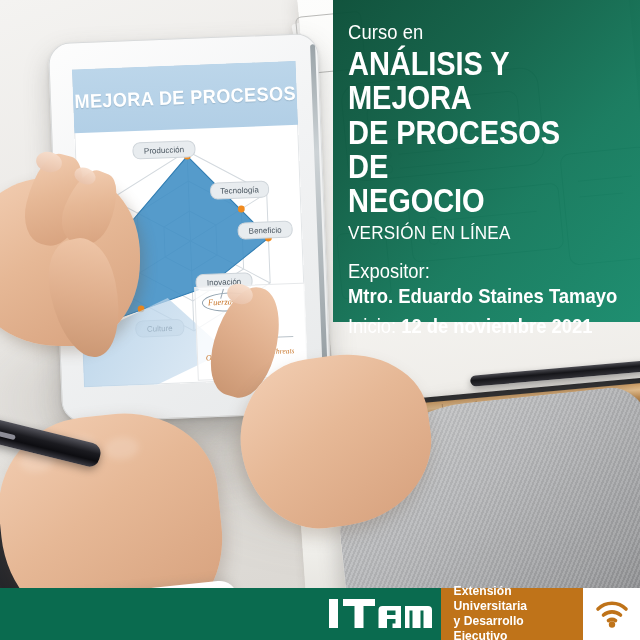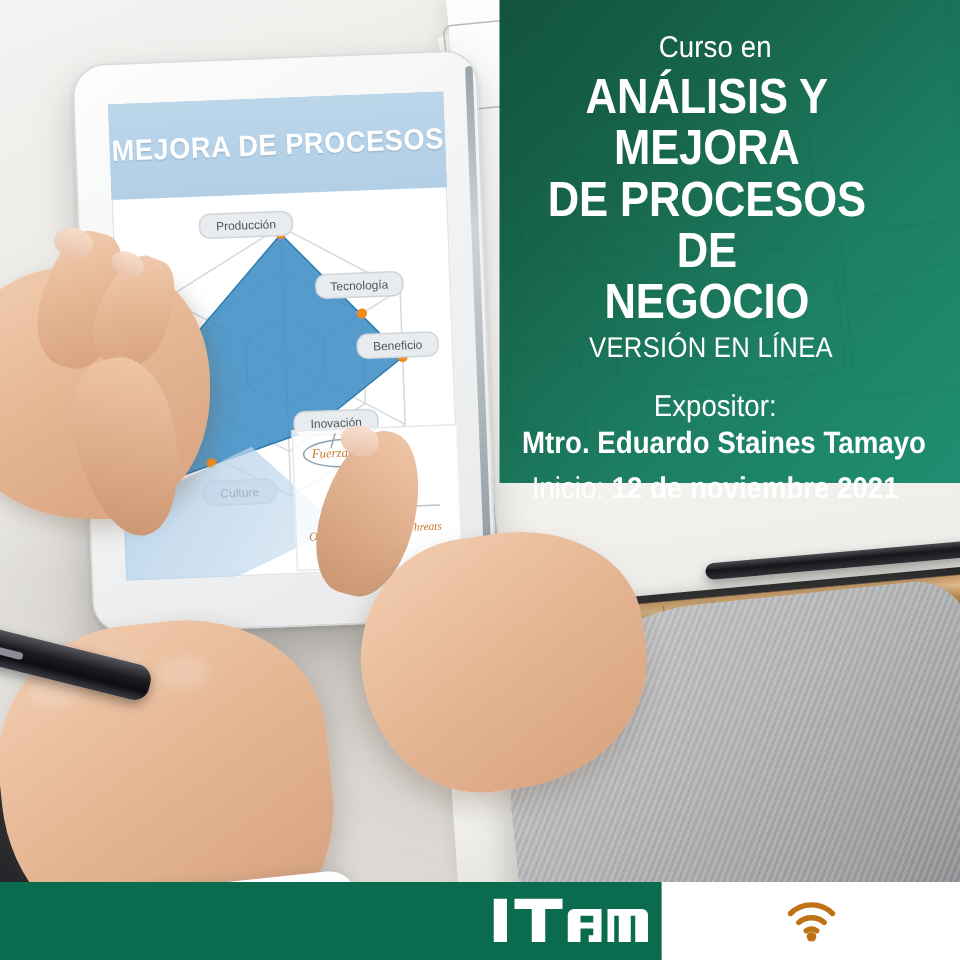--- a/index.html
+++ b/index.html
@@ -198,21 +198,21 @@
     border-radius:10px;
     box-shadow:0 6px 14px rgba(0,0,0,.3);
   }
 
   
   .green-panel{
     position:absolute;left:333px;top:0;width:307px;height:322px;
     background:
       linear-gradient(135deg,rgba(10,78,55,.97) 0%,rgba(11,92,66,.95) 30%,rgba(12,116,86,.93) 62%,rgba(13,134,102,.92) 100%);
   }
-  .gp-inner{position:absolute;left:15px;right:12px;top:22px;text-align:center;}
+  .gp-inner{position:absolute;left:15px;right:12px;top:22px;}
   .kicker{
     color:#fff;font-size:20px;line-height:1.05;letter-spacing:.1px;
     transform:scaleX(.92);transform-origin:left center;margin-bottom:4px;
   }
   .headline{
     color:#fff;font-weight:bold;font-size:33px;line-height:1.04;
     letter-spacing:-.1px;transform:scaleX(.88);transform-origin:left center;
     margin:0;
   }
   .subhead{
@@ -420,20 +420,26 @@
         <svg width="103" height="29" viewBox="0 0 103 29">
           <rect x="0" y="0" width="9" height="29" fill="#ffffff"></rect>
           <path d="M14 0 H46 V7 H34.5 V29 H25.5 V7 H14 Z" fill="#ffffff"></path>
           <path d="M58 7 H72 V29 H63.5 V24.5 H66.5 V20 H58 V29 H49.5 V11 A4 4 0 0 1 53.5 7 Z
                    M58 11.5 V16 H66.5 V11.5 Z" fill="#ffffff"></path>
           <path d="M76 7 H99 A4 4 0 0 1 103 11 V29 H94.5 V11.5 H91.5 V29 H83.5 V11.5 H80.5 V29 H76 Z" fill="#ffffff"></path>
         </svg>
 
       </div>
     </div>
+    <div class="f-orange">
+      <div class="ext-text">
+        <div>Extensión Universitaria</div>
+        <div>y Desarrollo Ejecutivo</div>
+      </div>
+    </div>
     <div class="f-white">
       <svg width="36" height="28" viewBox="0 0 36 28">
         <g fill="none" stroke="#bf7319" stroke-width="3.6" stroke-linecap="round">
           <path d="M4 9 A20 20 0 0 1 32 9"></path>
           <path d="M9.5 15 A13 13 0 0 1 26.5 15"></path>
           <path d="M14.5 20.5 A6.5 6.5 0 0 1 21.5 20.5"></path>
         </g>
         <circle cx="18" cy="24.5" r="3.2" fill="#bf7319"></circle>
       </svg>
     </div>

